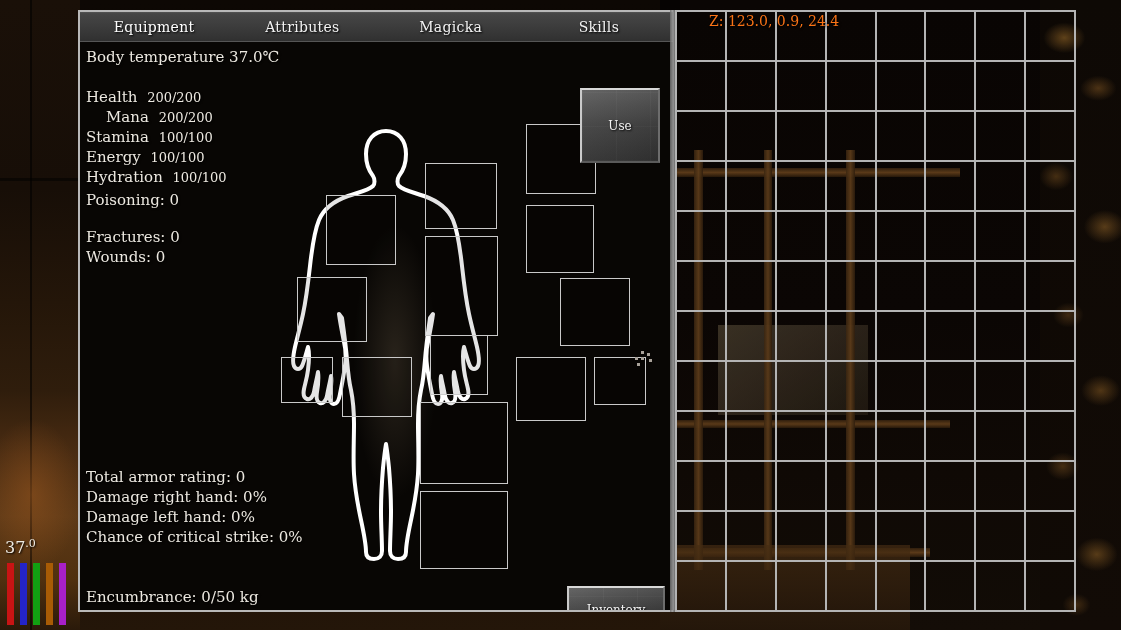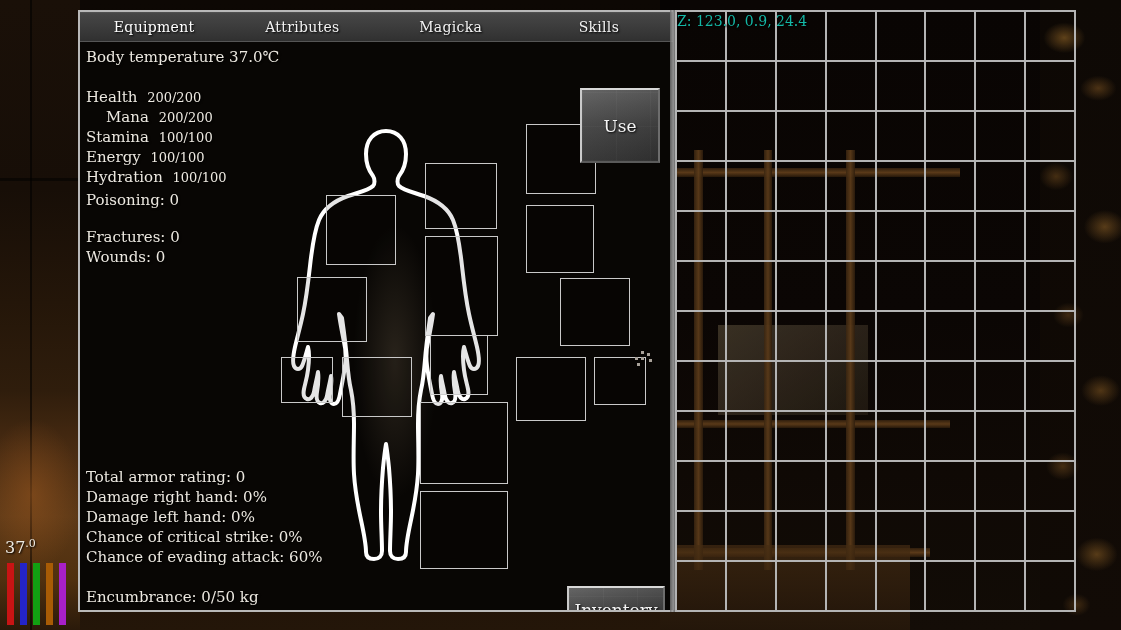--- a/index.html
+++ b/index.html
@@ -119,21 +119,21 @@
 
   .gbtn {
     position:absolute;
     background:
       linear-gradient(145deg, rgba(255,255,255,.06), rgba(0,0,0,.25)),
       repeating-linear-gradient(90deg, rgba(255,255,255,.035) 0 1px, rgba(0,0,0,0) 1px 34px),
       repeating-linear-gradient(0deg, rgba(255,255,255,.03) 0 1px, rgba(0,0,0,0) 1px 34px),
       linear-gradient(to bottom,#5b5b5b,#474747 50%,#3e3e3e);
     border-top:2px solid #d8d8d8; border-left:2px solid #cacaca;
     border-right:2px solid #6d6d6d; border-bottom:2px solid #5a5a5a;
-    color:#f4f4f4; font-size:17px;
+    color:#f4f4f4; font-size:12px;
     display:flex; align-items:center; justify-content:center;
     text-shadow:1px 1px 2px #000; cursor:pointer;
   }
 
   
   #cursor { position:absolute; left:553px; top:308px; width:20px; height:18px; pointer-events:none; }
   #cursor i {
     position:absolute; display:block; width:3px; height:3px; background:#a9a29a;
   }
 
@@ -148,22 +148,22 @@
     grid-template-rows:repeat(12, 1fr);
     border-top:2px solid #b4b4b4; border-left:2px solid #b4b4b4;
     background:transparent;
   }
   .cell {
     border-right:2px solid #b4b4b4; border-bottom:2px solid #b4b4b4;
     background:rgba(0,0,0,.06); cursor:pointer;
   }
   #coords {
     position:absolute; left:2px; top:3px;
-    color:#14b8a6; font-size:14px; text-shadow:1px 1px 2px #000;
-    white-space:nowrap; pointer-events:none;
+    color:#f97316; font-size:14px; text-shadow:1px 1px 2px #000;
+    white-space:nowrap; pointer-events:none;padding-left:32px;
   }
   #inv-scroll {
     position:absolute; left:-5px; top:0; width:5px; height:602px;
     background:linear-gradient(90deg,#6e6e6e,#9a9a9a,#5c5c5c);
     opacity:.85;
   }
 
   
   #hud-temp {
     position:absolute; left:5px; top:537px;
@@ -229,21 +229,20 @@
     </div>
 
     <div class="stat-line" style="top:148px;">Poisoning: 0</div>
     <div class="stat-line" style="top:185px;">Fractures: 0</div>
     <div class="stat-line" style="top:205px;">Wounds: 0</div>
 
     <div class="stat-line" style="top:425px;">Total armor rating: 0</div>
     <div class="stat-line" style="top:445px;">Damage right hand: 0%</div>
     <div class="stat-line" style="top:465px;">Damage left hand: 0%</div>
     <div class="stat-line" style="top:485px;">Chance of critical strike: 0%</div>
-    <div class="stat-line" style="top:505px;">Chance of evading attack: 60%</div>
     <div class="stat-line" style="top:545px;">Encumbrance: 0/50 kg</div>
 
     <div id="torso-shade"></div>
 
     <div id="silhouette">
       <svg width="200" height="435" viewBox="0 0 200 435" fill="none" stroke="#ffffff" stroke-width="4" stroke-linejoin="round" stroke-linecap="round">
         <path d="M100 3
                  C 88 3, 80 12, 80 26
                  C 80 36, 83 43, 87 48
                  C 89 51, 89 56, 87 58

